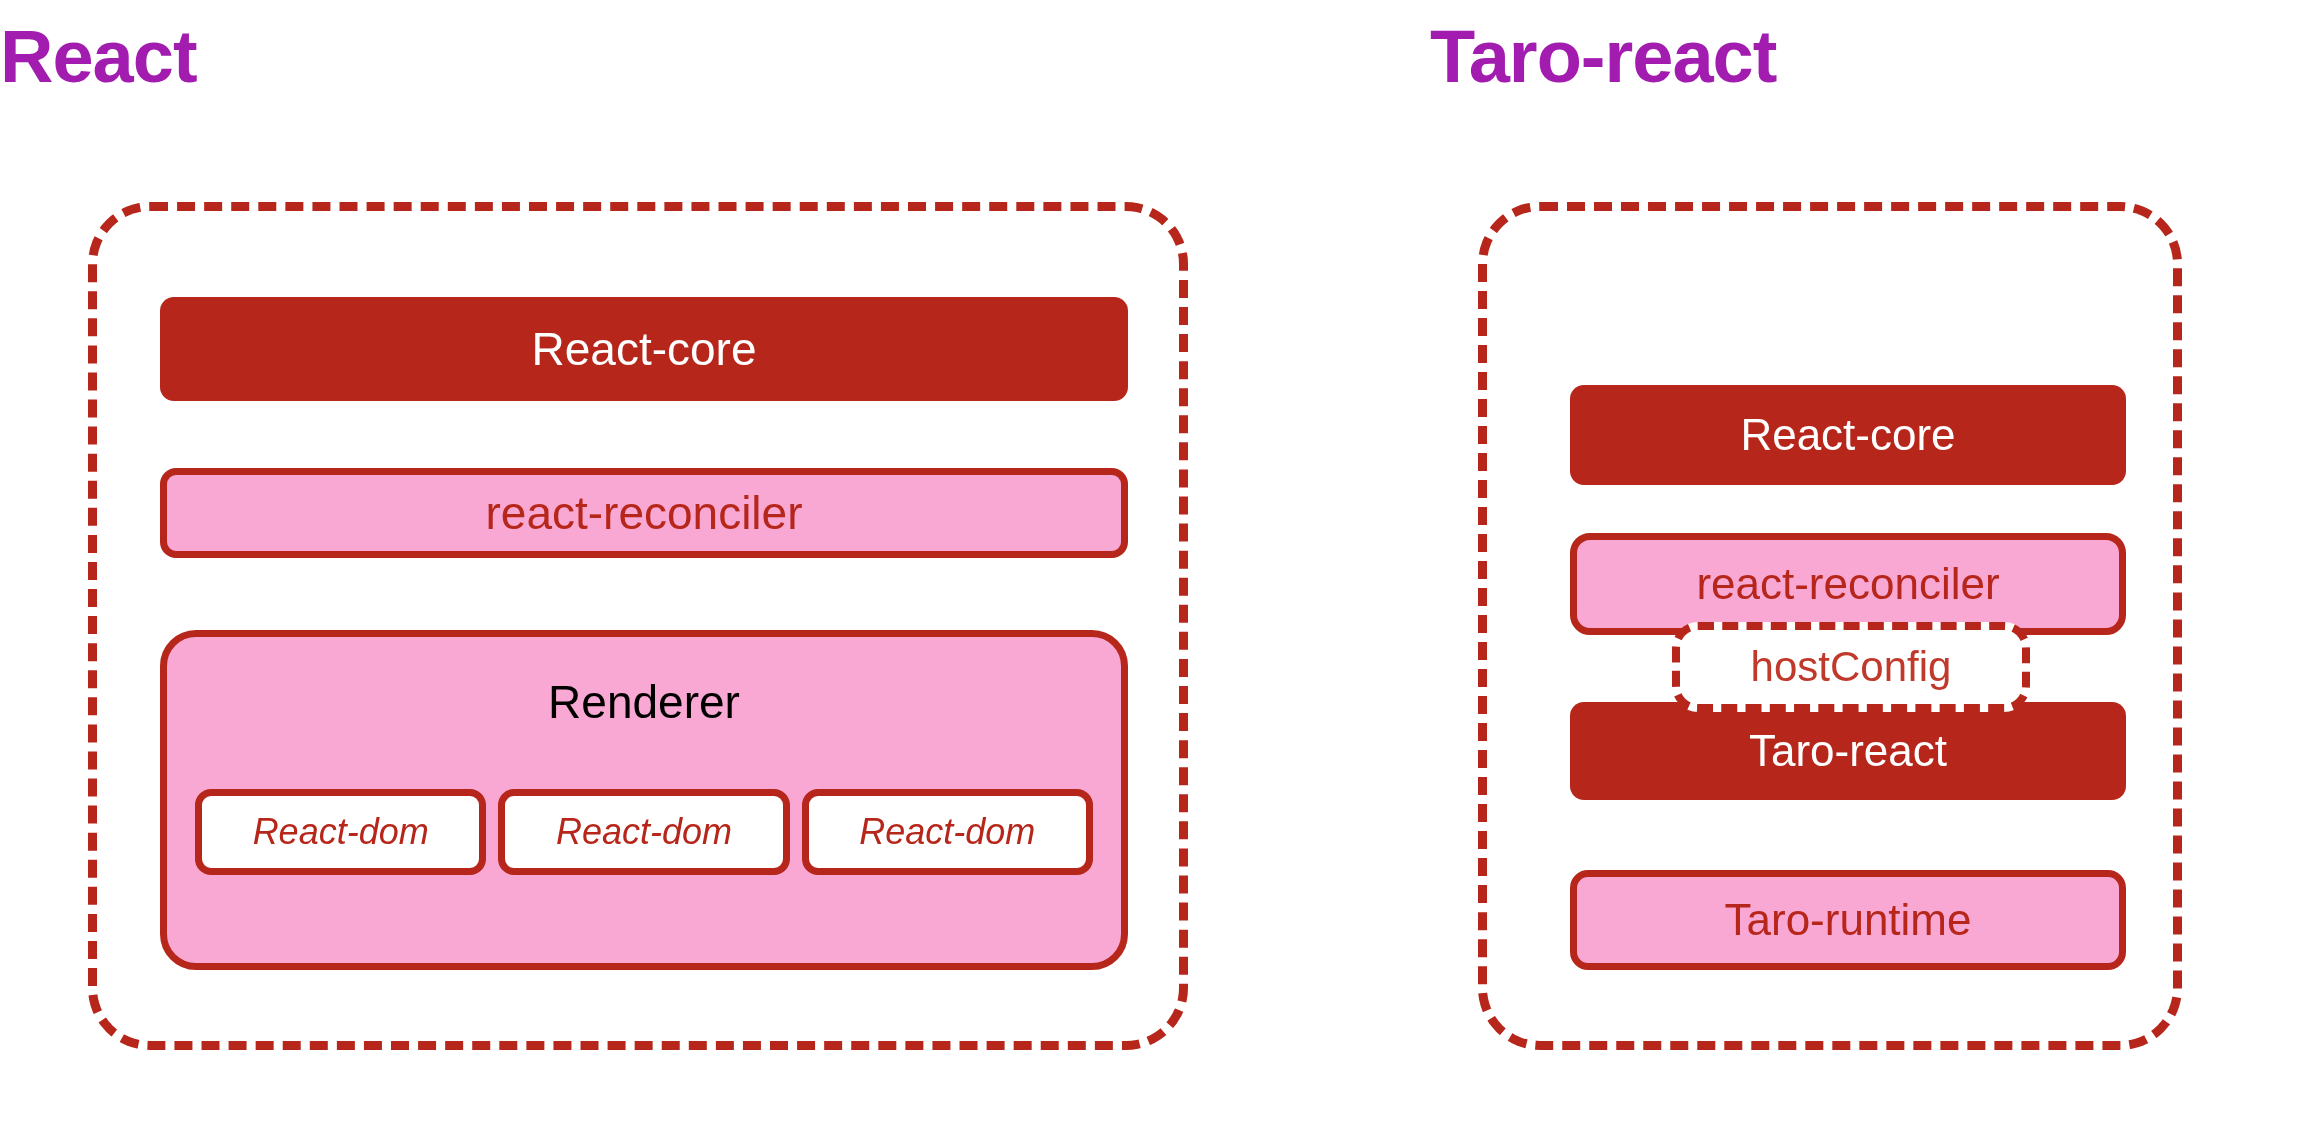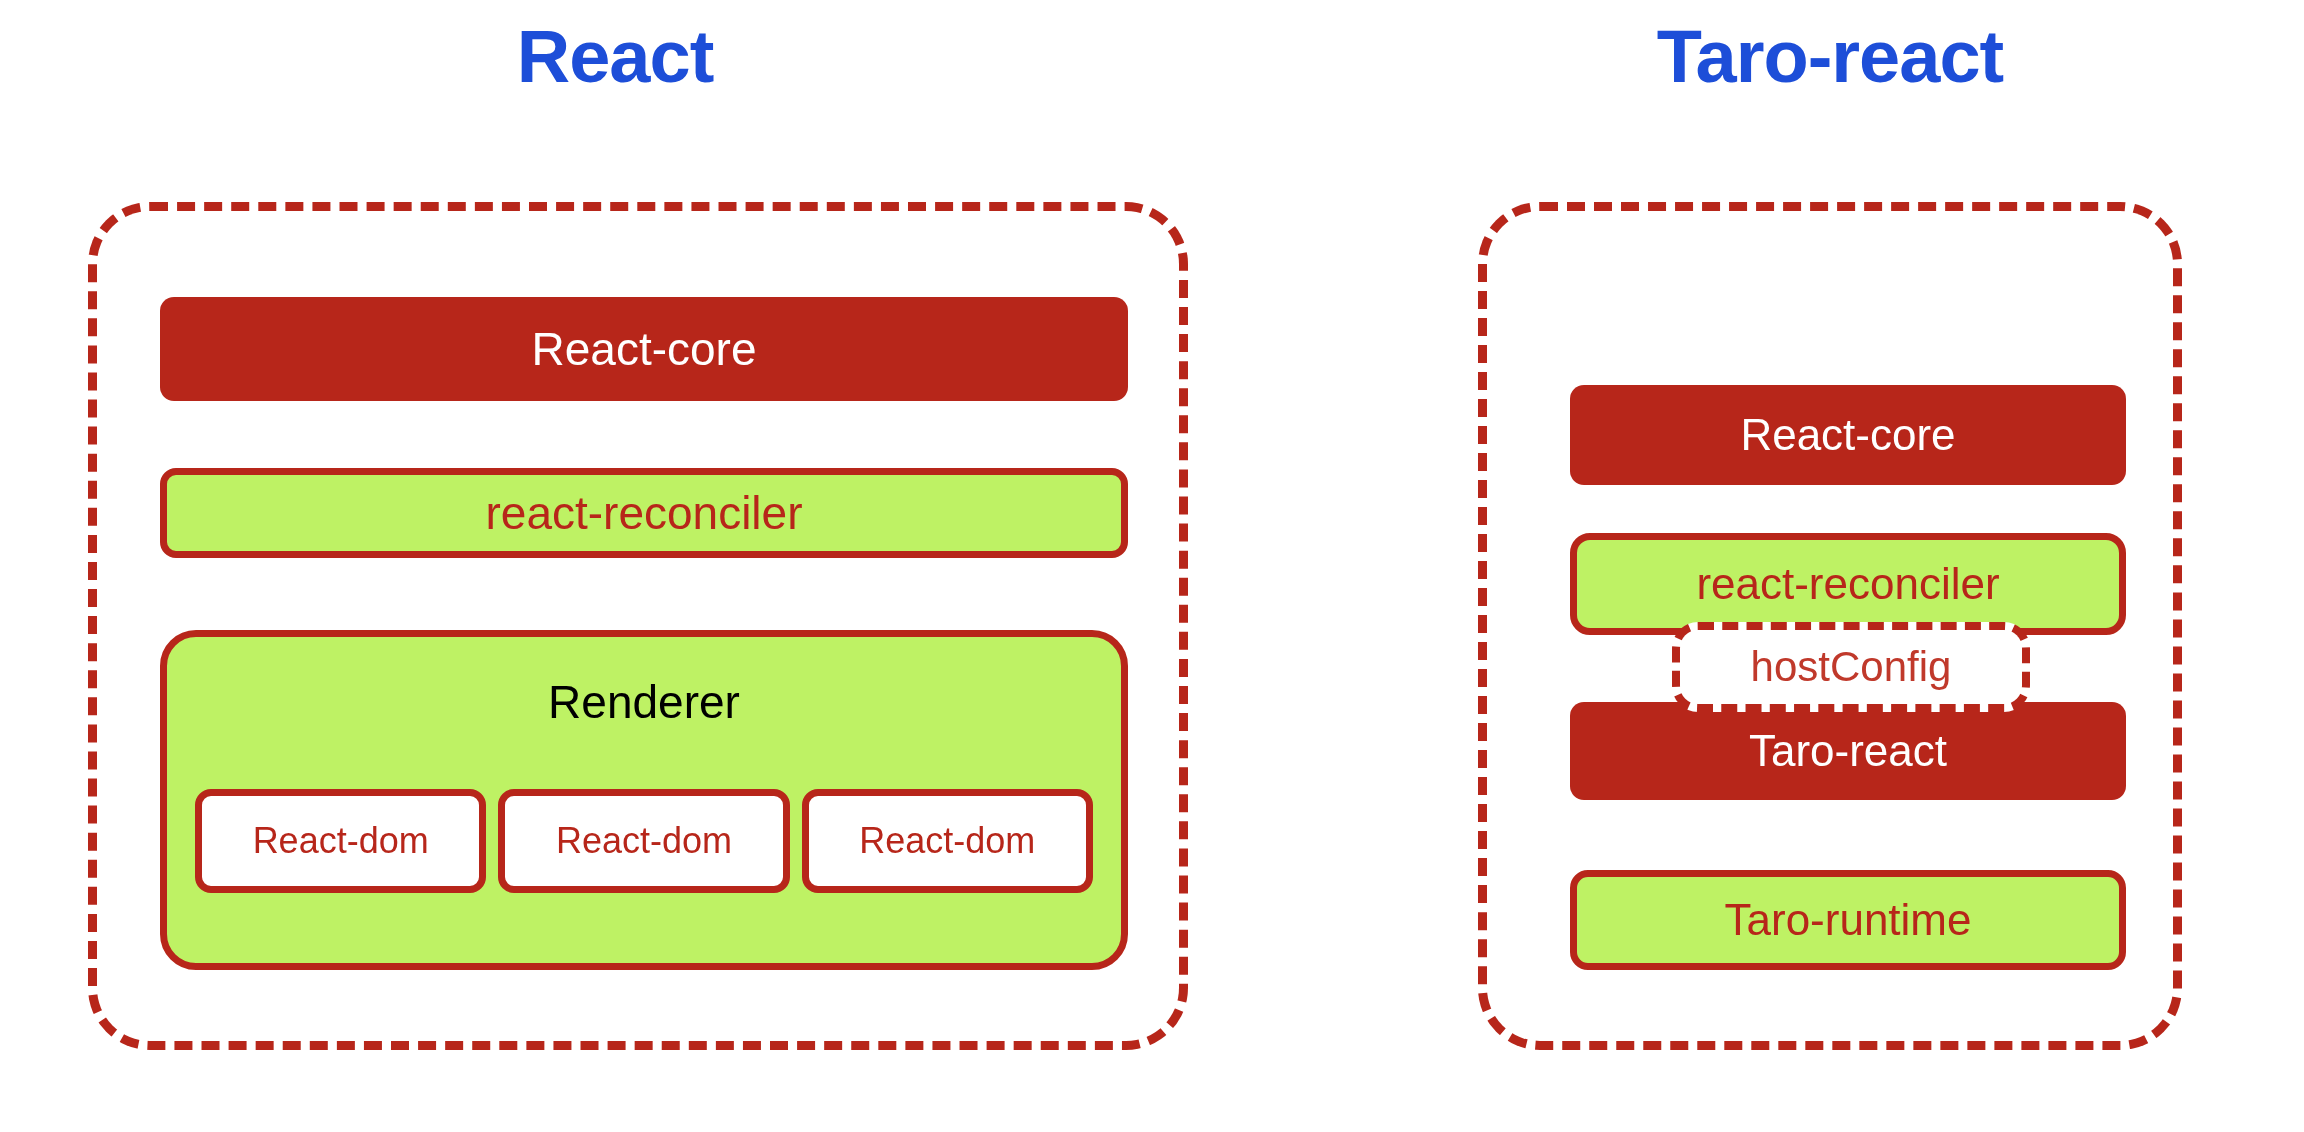--- a/index.html
+++ b/index.html
@@ -19,24 +19,23 @@
   .stage {
     position: absolute;
     inset: 0;
   }
 
   
   .panel-title {
     position: absolute;
     font-size: 74px;
     font-weight: bold;
-    color: #1d4ed8;
+    color: #a21caf;
     letter-spacing: -1px;
     white-space: nowrap;
-    text-align: center;
     line-height: 1;
   }
   #title-react  { left: 0px;    top: 20px; width: 1230px; }
   #title-taro   { left: 1430px; top: 20px; width: 800px;  }
 
   
   .dashed-container {
     position: absolute;
     border: 9px dashed #B7261A;
     border-radius: 62px;
@@ -55,21 +54,21 @@
     justify-content: center;
     border-radius: 16px;
     white-space: nowrap;
   }
   .block.solid {
     background: #B7261A;
     color: #ffffff;
     border: none;
   }
   .block.outline {
-    background: #bef264;
+    background: #f9a8d4;
     color: #B7261A;
     border: 7px solid #B7261A;
   }
   .block.ghost {
     background: #ffffff;
     color: #C0392B;
     border: 8px dashed #B7261A;
     border-radius: 26px;
   }
 
@@ -99,31 +98,32 @@
     position: absolute;
     left: 28px;
     right: 28px;
     top: 152px;
     display: flex;
     justify-content: space-between;
     gap: 12px;
   }
   .dom-box {
     flex: 1 1 0;
-    height: 104px;
+    height: 86px;
     box-sizing: border-box;
     border: 7px solid #B7261A;
     border-radius: 16px;
     background: #ffffff;
     color: #B7261A;
     font-size: 36px;
     display: flex;
     align-items: center;
     justify-content: center;
     white-space: nowrap;
+    font-style: italic;
   }
 
   
   #app-service-label {
     position: absolute;
     left: 1478px; top: 282px; width: 704px;
     text-align: center;
     font-size: 44px;
     color: #000000;
     white-space: nowrap;

